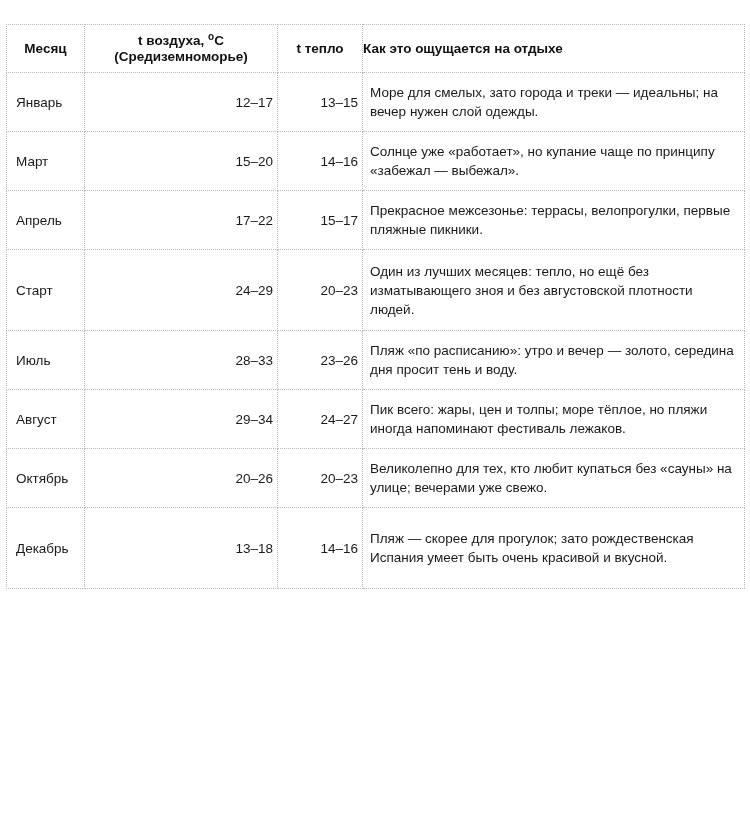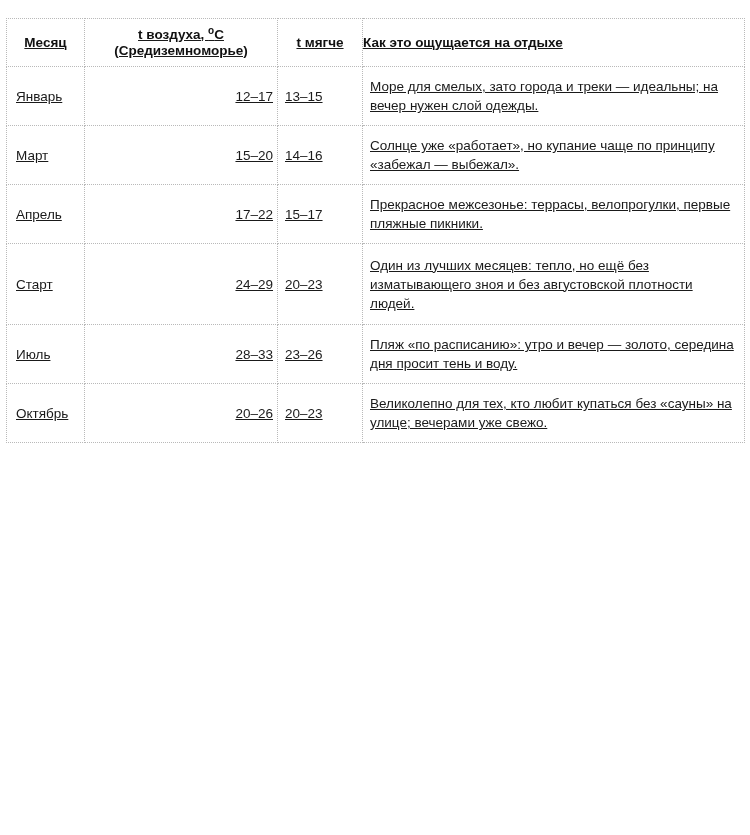--- a/index.html
+++ b/index.html
@@ -12,23 +12,22 @@
     width: 750px;
     height: 835px;
     font-family: "Liberation Sans", "DejaVu Sans", sans-serif;
     color: #1a1a1a;
     overflow: hidden;
   }
 
   .table-wrap {
     position: absolute;
     left: 6px;
-    top: 18px;
+    top: 24px;
     width: 738px;
-    text-decoration: underline;
   }
 
   table.climate-table {
     width: 738px;
     border-collapse: collapse;
     table-layout: fixed;
     background: #ffffff;
   }
 
   table.climate-table th,
@@ -76,21 +75,21 @@
     text-align: left;
     white-space: nowrap;
   }
   tbody td.c-air {
     padding: 6px 4px 6px 9px;
     text-align: right;
     white-space: nowrap;
   }
   tbody td.c-water {
     padding: 6px 4px 6px 7px;
-    text-align: left;
+    text-align: right;
     white-space: nowrap;
   }
   tbody td.c-feel {
     padding: 8px 8px 8px 7px;
     text-align: left;
   }
   tbody td.c-feel .feel-text {
     display: block;
   }
 
@@ -108,21 +107,21 @@
       <col class="col-water">
       <col class="col-feel">
     </colgroup>
     <thead>
       <tr>
         <th class="h-month">Месяц</th>
         <th class="h-air">
           <span><span>t воздуха, </span><span class="deg">o</span><span>C</span></span><br>
           <span>(Средиземноморье)</span>
         </th>
-        <th class="h-water">t мягче</th>
+        <th class="h-water">t тепло</th>
         <th class="h-feel">Как это ощущается на отдыхе</th>
       </tr>
     </thead>
     <tbody id="table-body">
         <tr>
           <td class="c-month">Январь</td>
           <td class="c-air">12–17</td>
           <td class="c-water">13–15</td>
           <td class="c-feel">
             <span class="feel-text">Море для смелых, зато города и треки — идеальны; на вечер нужен слой одежды.</span>
@@ -154,22 +153,38 @@
         </tr>
         <tr>
           <td class="c-month">Июль</td>
           <td class="c-air">28–33</td>
           <td class="c-water">23–26</td>
           <td class="c-feel">
             <span class="feel-text">Пляж «по расписанию»: утро и вечер — золото, середина дня просит тень и воду.</span>
           </td>
         </tr>
         <tr>
+          <td class="c-month">Август</td>
+          <td class="c-air">29–34</td>
+          <td class="c-water">24–27</td>
+          <td class="c-feel">
+            <span class="feel-text">Пик всего: жары, цен и толпы; море тёплое, но пляжи иногда напоминают фестиваль лежаков.</span>
+          </td>
+        </tr>
+        <tr>
           <td class="c-month">Октябрь</td>
           <td class="c-air">20–26</td>
           <td class="c-water">20–23</td>
           <td class="c-feel">
             <span class="feel-text">Великолепно для тех, кто любит купаться без «сауны» на улице; вечерами уже свежо.</span>
           </td>
         </tr>
+        <tr class="tall">
+          <td class="c-month">Декабрь</td>
+          <td class="c-air">13–18</td>
+          <td class="c-water">14–16</td>
+          <td class="c-feel">
+            <span class="feel-text">Пляж — скорее для прогулок; зато рождественская Испания умеет быть очень красивой и вкусной.</span>
+          </td>
+        </tr>
       </tbody>
   </table>
 </div>
 
 </body></html>

